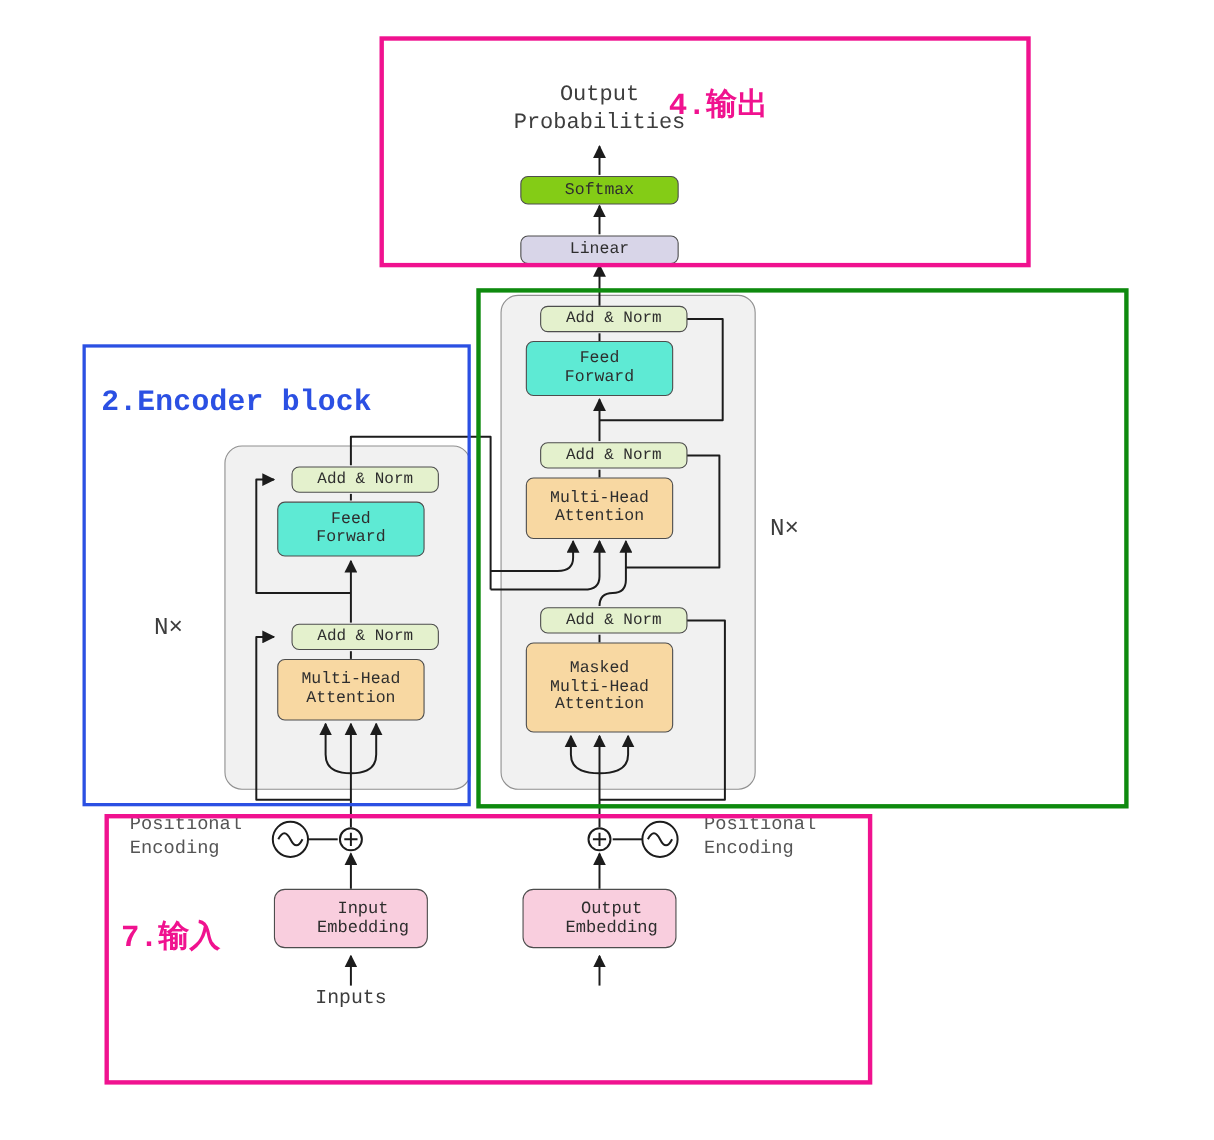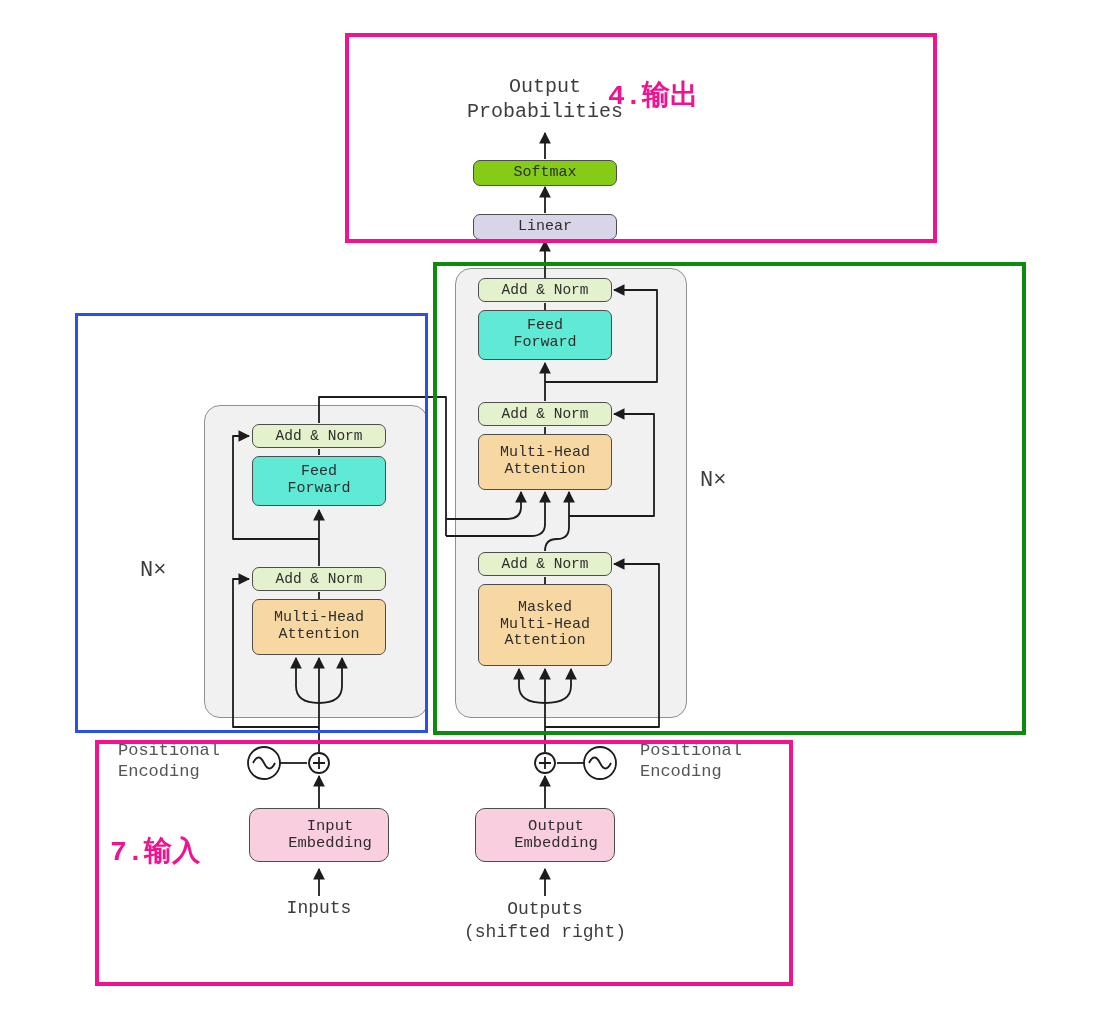--- a/index.html
+++ b/index.html
@@ -10,21 +10,21 @@
   .abs{position:absolute;}
   .container-box{
     position:absolute;box-sizing:border-box;background:#f1f1f1;
     border:1.5px solid #8f8f8f;border-radius:16px;
   }
   .nbox{
     position:absolute;box-sizing:border-box;border:1.5px solid #4d4d4d;border-radius:7px;
     display:flex;align-items:center;justify-content:center;text-align:center;
     font-size:15px;line-height:1.12;color:#2e2e2e;white-space:pre-line;
   }
-  .nbox.small{font-size:14.5px;}
+  .nbox.small{font-size:14.5px;margin-left:13px;}
   .nbox.embed{border-radius:10px;font-size:15.5px;padding-left:22px;}
   .fill-addnorm{background:#e4f1cd;}
   .fill-ff{background:#5eead4;}
   .fill-attn{background:#f8d8a2;}
   .fill-softmax{background:#84cc16;}
   .fill-linear{background:#d8d5e8;}
   .fill-embed{background:#f9cede;}
   .txt{position:absolute;white-space:pre-line;color:#4a4a4a;}
   .ann{position:absolute;box-sizing:border-box;background:transparent;}
   .ann.magenta{border:4px solid #f0128f;}
@@ -125,24 +125,23 @@
 
   <div class="txt" style="left:118px;top:740px;width:106px;font-size:17px;line-height:21px;color:#555;">Positional
 Encoding</div>
   <div class="txt" style="left:640px;top:740px;width:106px;font-size:17px;line-height:21px;color:#555;">Positional
 Encoding</div>
   <div class="nbox embed fill-embed" style="left:249px;top:808px;width:140px;height:54px;">Input
 Embedding</div>
   <div class="nbox embed fill-embed" style="left:475px;top:808px;width:140px;height:54px;">Output
 Embedding</div>
   <div class="txt" style="left:269px;top:898px;width:100px;text-align:center;font-size:18px;color:#3d3d3d;">Inputs</div>
-  <div class="txt" style="left:460px;top:898px;width:170px;text-align:center;font-size:18px;line-height:23px;color:#3d3d3d;">Outputs
-(shifted right)</div>
 
   <div class="ann magenta" style="left:345px;top:33px;width:592px;height:210px;"></div>
   <div class="ann blue" style="left:75px;top:313px;width:353px;height:420px;"></div>
   <div class="ann green" style="left:433px;top:262px;width:593px;height:473px;"></div>
   <div class="ann magenta" style="left:95px;top:740px;width:698px;height:246px;"></div>
 
   <div class="ann-label magenta" style="left:608px;top:76px;">4.输出</div>
+  <div class="ann-label blue" style="left:92px;top:352px;">2.Encoder block</div>
   <div class="ann-label magenta" style="left:110px;top:832px;">7.输入</div>
 
 </div>
 
 </body></html>

